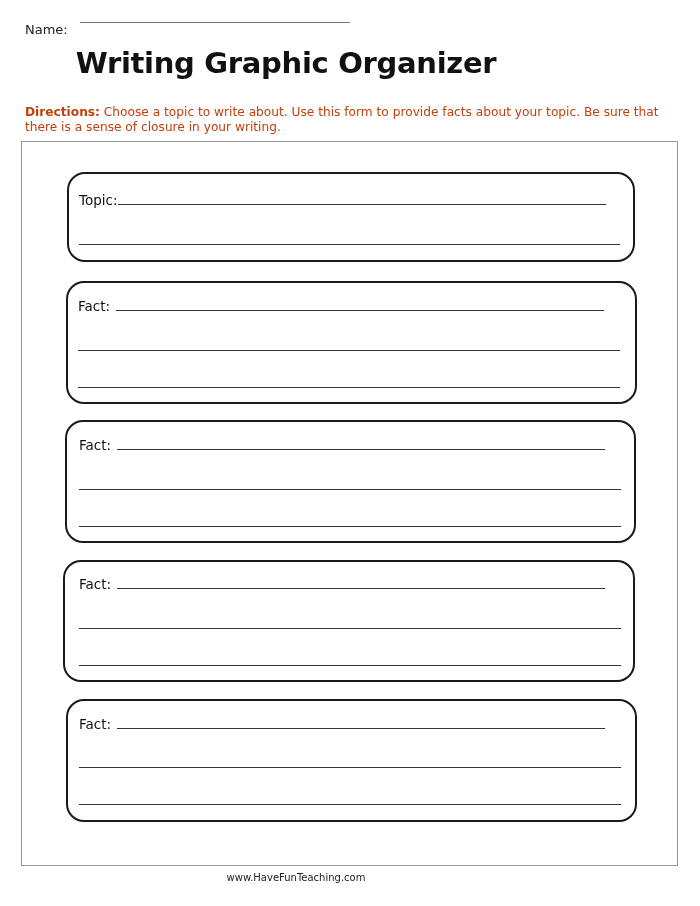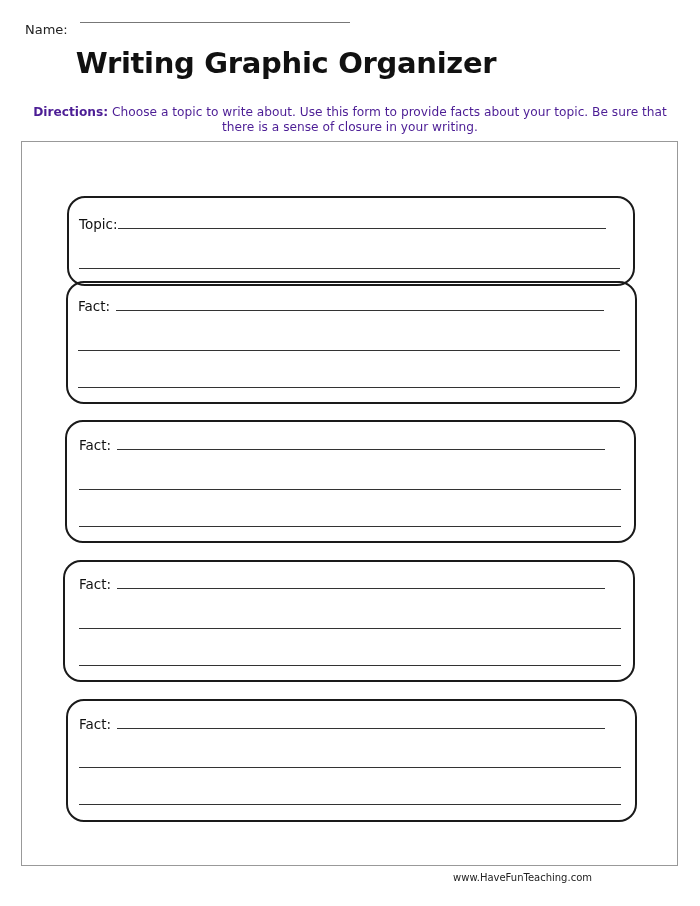--- a/index.html
+++ b/index.html
@@ -9,54 +9,54 @@
     }
     .name-row { position: absolute; left: 25px; top: 22px; display: flex; align-items: flex-start; }
     .name-label { font-size: 13px; color: #222; }
     .name-line { width: 270px; height: 0; border-bottom: 1px solid #777; margin-left: 12px; margin-bottom: 2px; }
     .title {
       position: absolute; left: 0; top: 46px; width: 572px; text-align: center;
       font-size: 29px; font-weight: bold; color: #111; letter-spacing: -0.3px;
     }
     .directions {
       position: absolute; left: 25px; top: 105px; width: 650px;
-      font-size: 12.2px; line-height: 15px; color: #4c1d95; text-align: center;
+      font-size: 12.2px; line-height: 15px; color: #c2410c;
     }
     .directions b { font-weight: bold; }
     .frame {
       position: absolute; left: 21px; top: 141px; width: 657px; height: 725px;
       border: 1px solid #999; box-sizing: border-box;
     }
     .box {
       position: absolute; border: 2.5px solid #1a1a1a; border-radius: 18px; box-sizing: border-box;
     }
     .label-row { position: absolute; left: 10px; display: flex; align-items: flex-end; }
     .box-label { font-size: 13.5px; color: #111; }
     .label-line { height: 0; border-bottom: 1.5px solid #333; margin-bottom: 3px; }
     .write-line { position: absolute; height: 0; border-bottom: 1.5px solid #333; }
     .footer {
-      position: absolute; left: 0; top: 872px; width: 592px; text-align: right;
+      position: absolute; left: 0; top: 872px; width: 592px; text-align: center;
       font-size: 10px; color: #222;
     }
   </style>
 </head>
 <body>
 
 <div class="name-row">
   <span class="name-label">Name:</span>
   <span class="name-line"></span>
 </div>
 
 <div class="title">Writing Graphic Organizer</div>
 
 <div class="directions"><b>Directions:</b><span> Choose a topic to write about.  Use this form to provide facts about your topic.  Be sure that there is a sense of closure in your writing.</span></div>
 
 <div class="frame"></div>
 
-<div class="box" style="left:67px; top:196px; width:568px; height:90px;">
+<div class="box" style="left:67px; top:172px; width:568px; height:90px;">
   <div class="label-row" style="top:18px;">
     <span class="box-label">Topic:</span>
     <span class="label-line" style="width:488px;"></span>
   </div>
   <div class="write-line" style="left:10px; top:70px; width:541px;"></div>
 </div>
 
 <div class="box" style="left:66px; top:281px; width:571px; height:123px;">
   <div class="label-row" style="top:15px;">
     <span class="box-label">Fact:</span>

